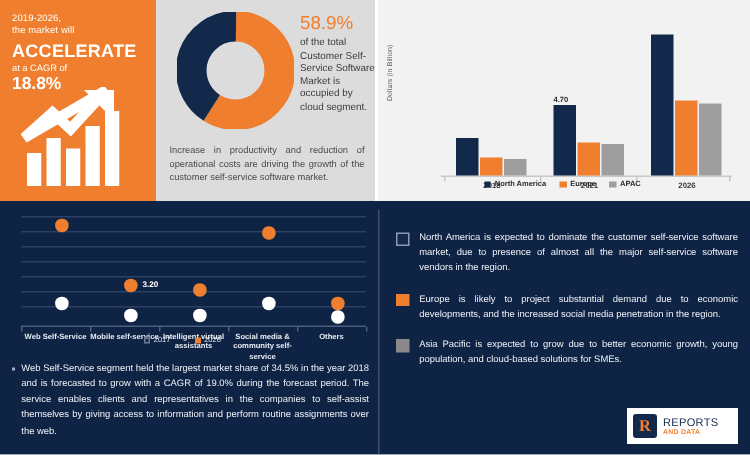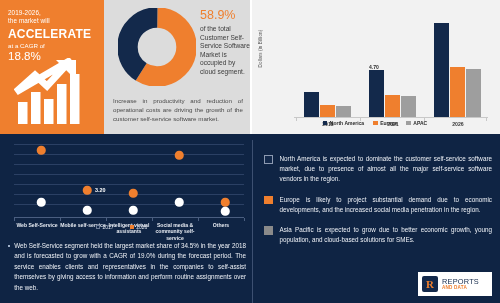--- a/index.html
+++ b/index.html
@@ -15,21 +15,21 @@
   .accel-panel {
     position: absolute; left: 0; top: 0; width: 104px; height: 134px;
     background: #ef7f2e; color: #fff; padding: 9px 6px 0 8px;
   }
   .accel-l1 { font-size: 6.3px; line-height: 8.4px; letter-spacing: .1px; }
   .accel-big {
     font-size: 12px; font-weight: 700; letter-spacing: .2px;
     line-height: 14px; margin-top: 1px;
   }
   .accel-l3 { font-size: 6.2px; line-height: 8.5px; margin-top: 1px; }
-  .accel-cagr { font-size: 11.6px; font-weight: 400; line-height: 12px; }
+  .accel-cagr { font-size: 11.6px; font-weight: 700; line-height: 12px; }
   .accel-art { position: absolute; left: 14px; top: 58px; width: 80px; height: 68px; }
 
   
   .donut-panel {
     position: absolute; left: 104px; top: 0; width: 146px; height: 134px;
     background: #dcdcdc;
   }
   .donut-wrap { position: absolute; left: 14px; top: 8px; width: 78px; height: 80px; }
   .donut-pct {
     position: absolute; left: 96px; top: 8px; width: 48px;

